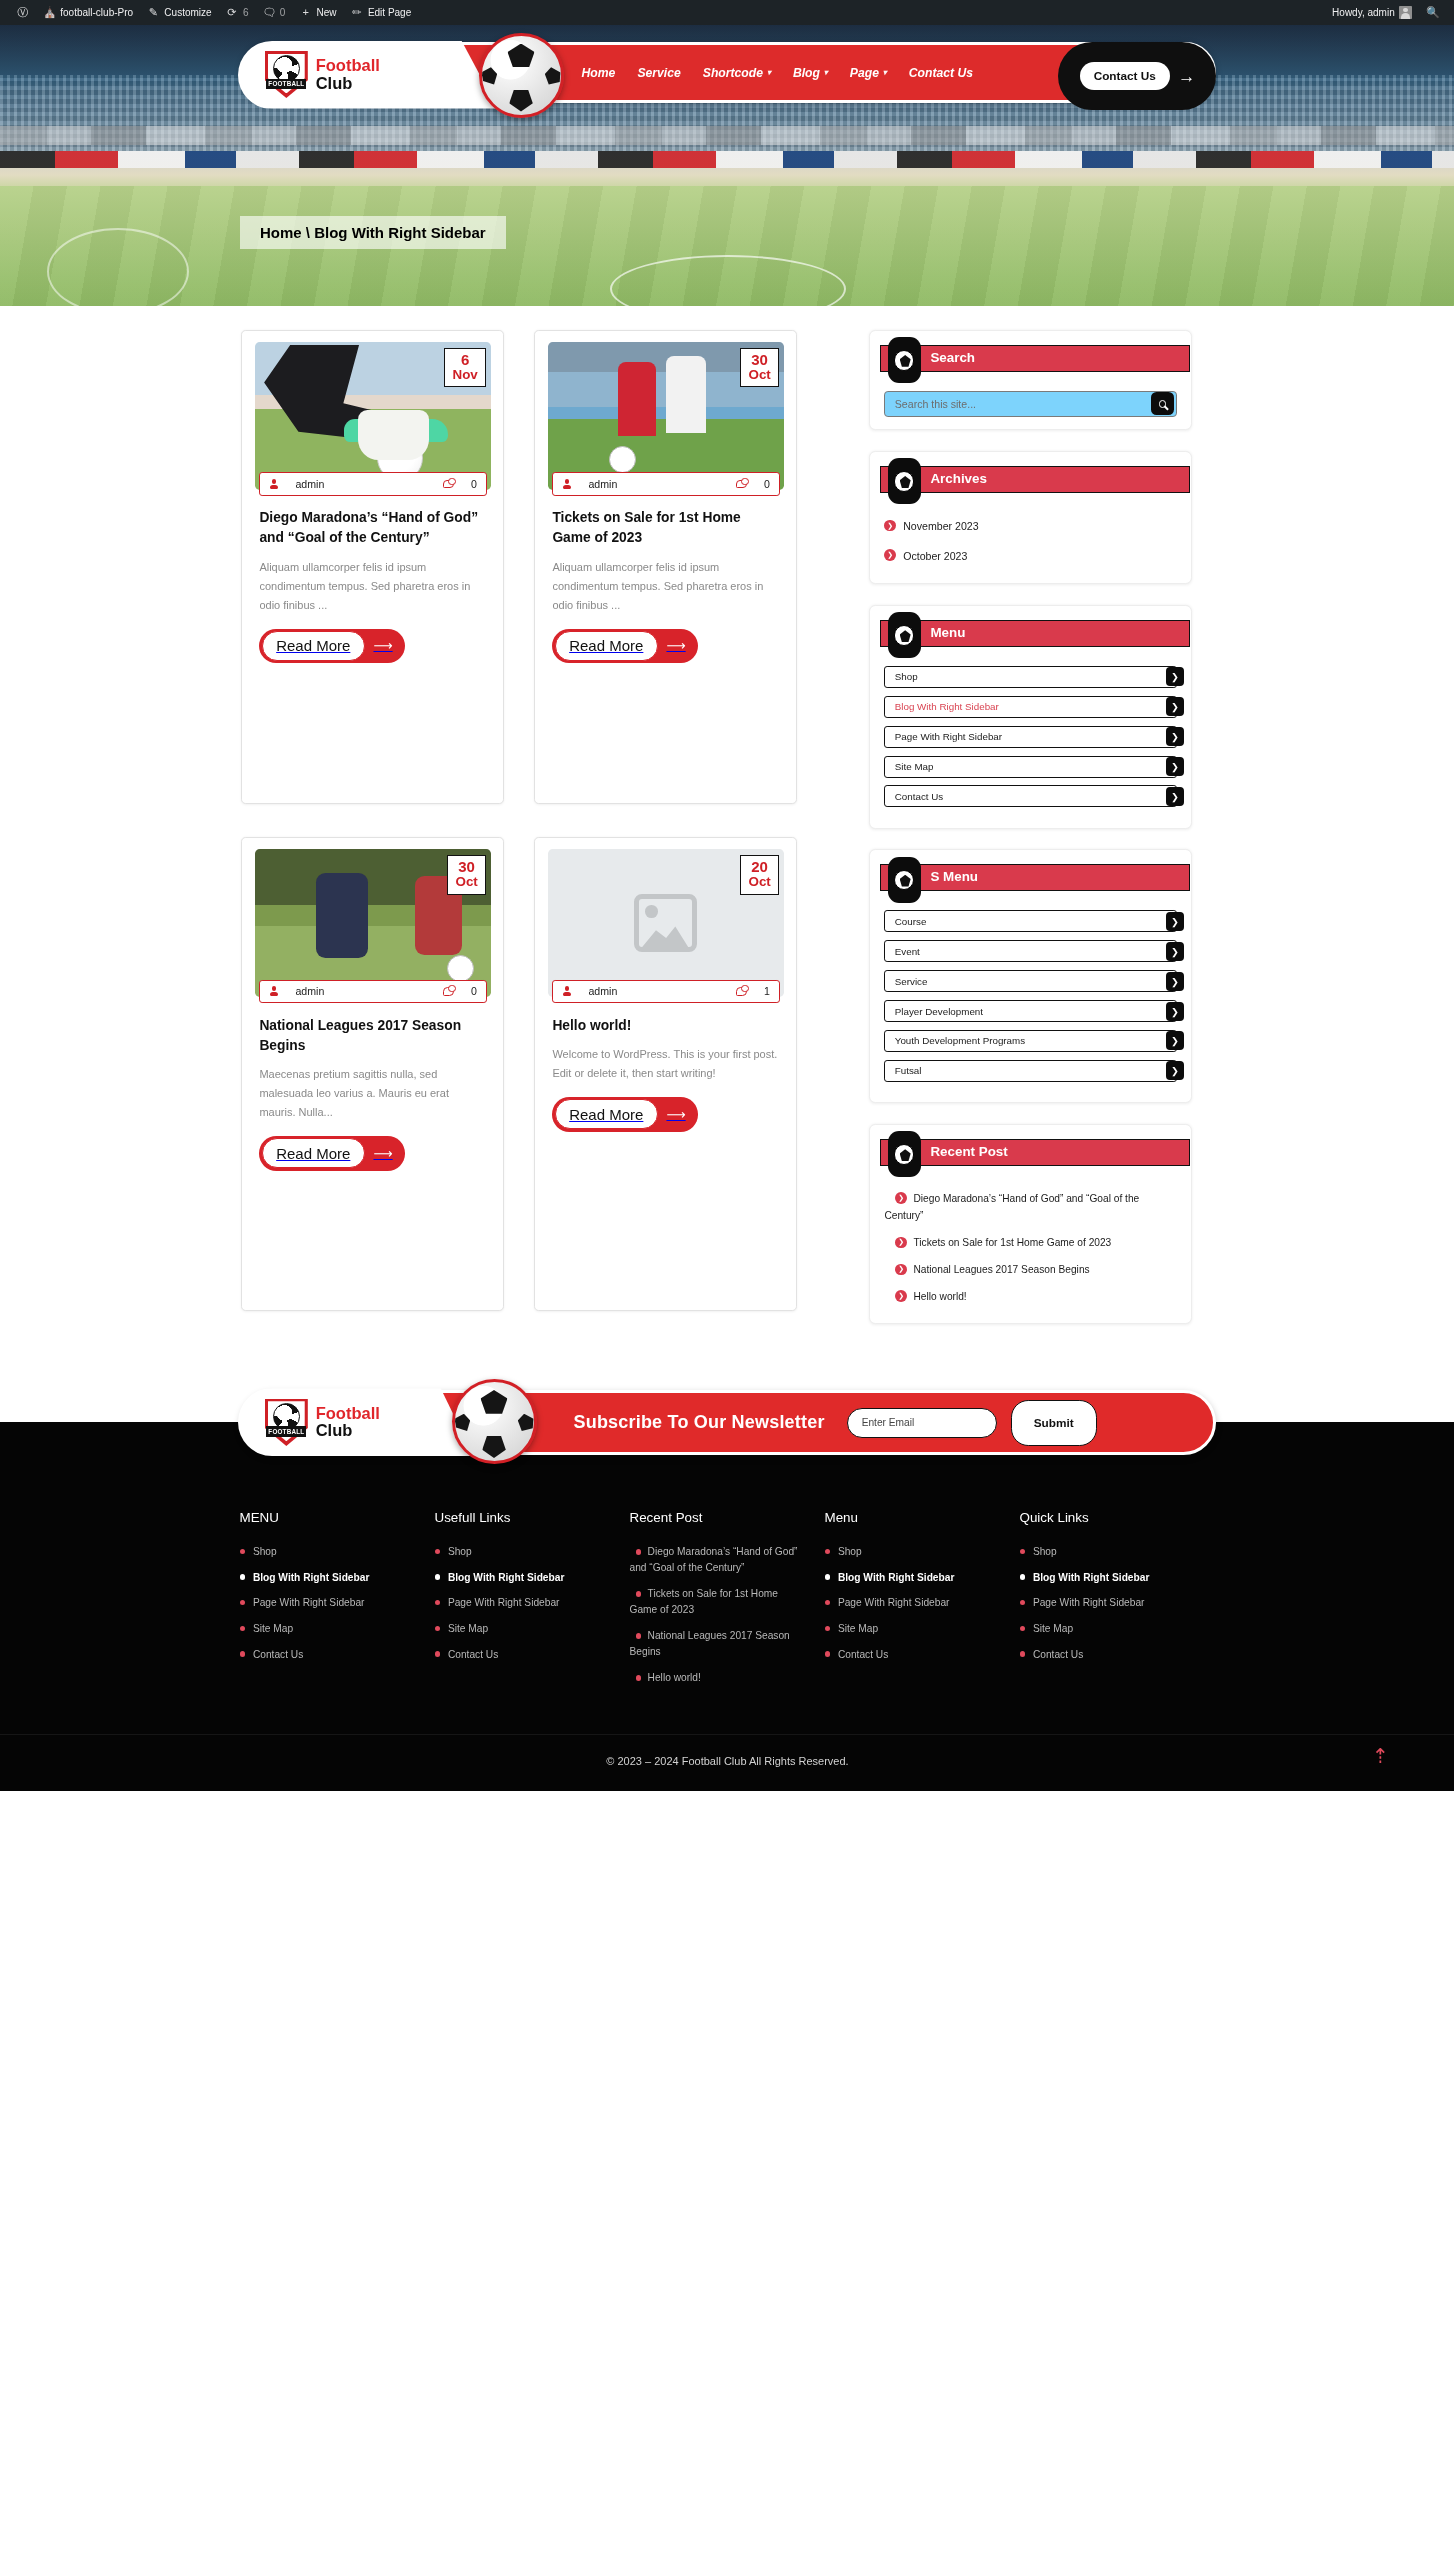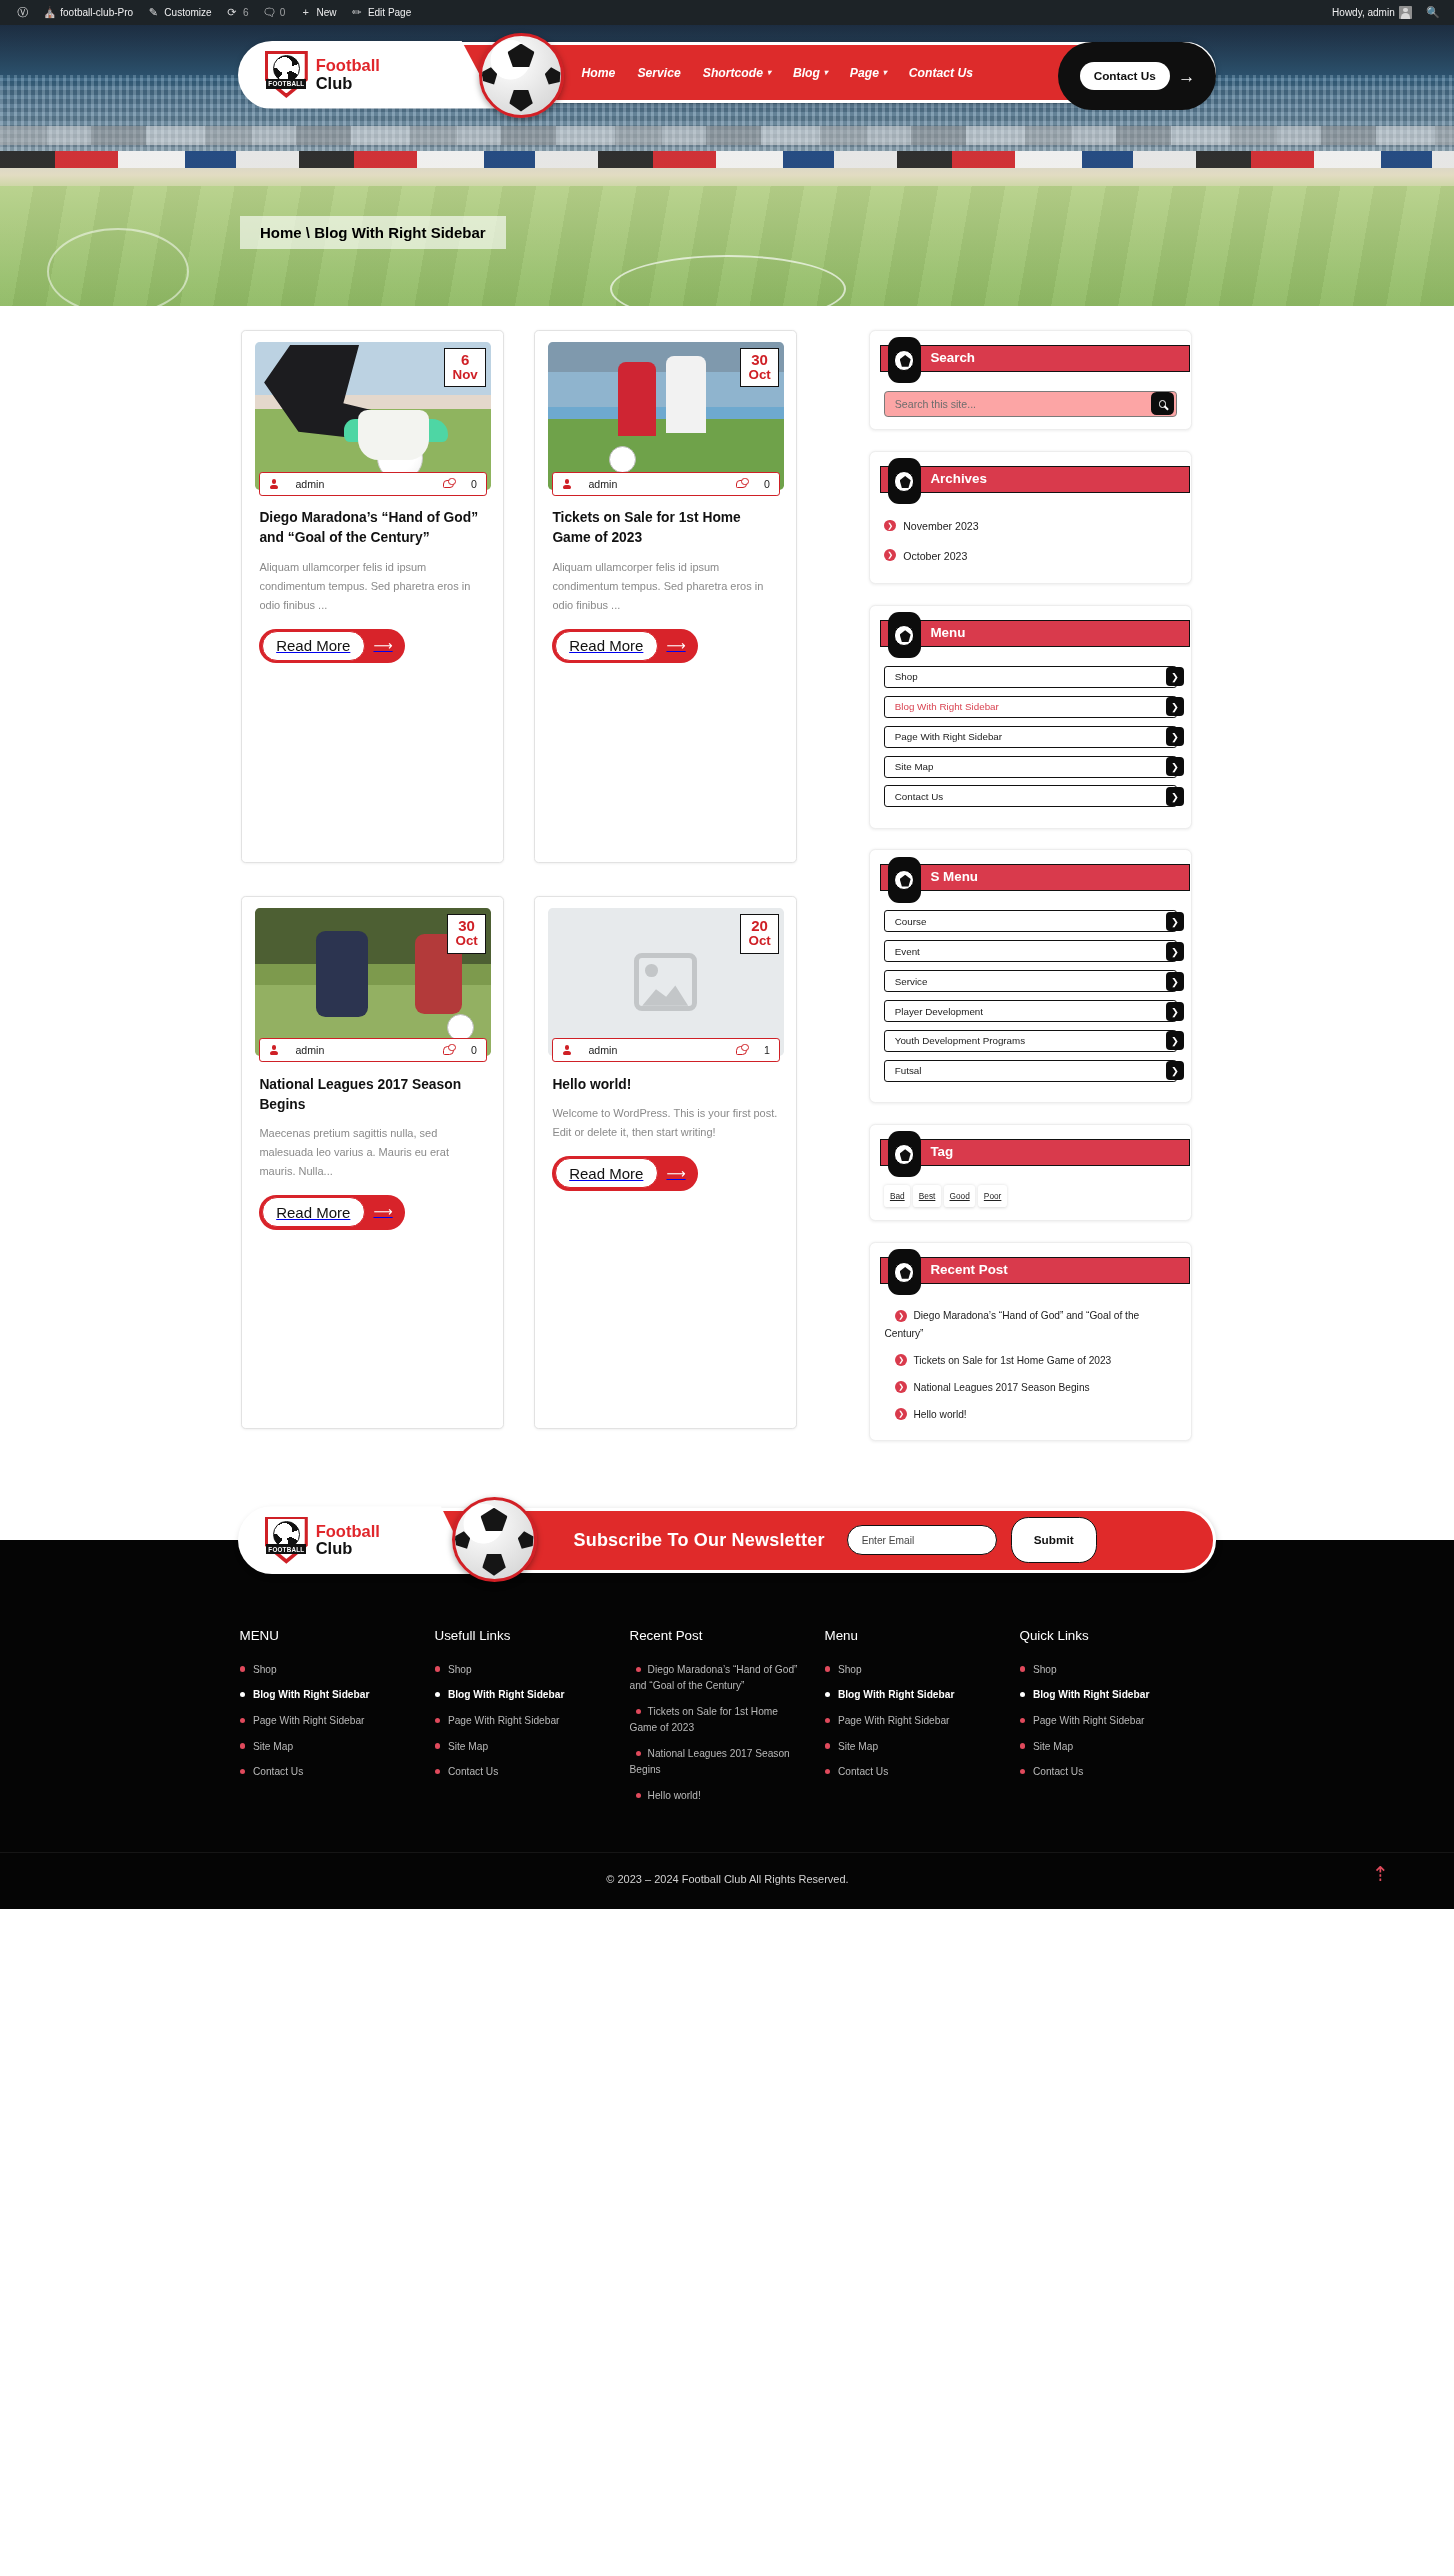--- a/index.html
+++ b/index.html
@@ -248,21 +248,21 @@
   }
   .w-head .title {
     position:absolute; left:60px; top:3.1px; color:#fff; font-size:13.4px; font-weight:700;
     line-height:20.5px;
   }
   .w-body { padding:11px 14px 0; }
 
   .searchrow { display:flex; align-items:center; position:relative; }
   .searchrow input {
     flex:1; height:26px; border:0.8px solid #7a7a7a; border-radius:3.9px; padding:0 33px 0 9.4px;
-    font-size:10.6px; font-family:"Liberation Sans",sans-serif; color:#333; outline:none; background:#fca5a5;
+    font-size:10.6px; font-family:"Liberation Sans",sans-serif; color:#333; outline:none; background:#7dd3fc;
   }
   .searchrow input::placeholder { color:#6d6d6d; }
   .searchbtn {
     position:absolute; right:3.1px; width:23.6px; height:23.6px; background:#0c0c0c; border-radius:5.5px;
     display:flex; align-items:center; justify-content:center; color:#fff; font-size:10.2px; border:none; cursor:pointer;
   }
   .mag { width:7.9px; height:7.9px; border:1.6px solid #fff; border-radius:50%; position:relative; display:inline-block;}
   .mag::after{content:"";position:absolute;right:-3.1px;bottom:-2.4px;width:4.7px;height:1.6px;background:#fff;transform:rotate(45deg);}
 
   .linklist { list-style:none; }
@@ -680,37 +680,20 @@
         </div>
         <div class="mrow">
           <div class="box">
               <span>Futsal</span>
             </div>
           <div class="chev">❯</div>
         </div>
       </div>
     </section>
 
-    <section class="widget">
-      <div class="w-head">
-        <div class="bar"></div>
-        <div class="pill">
-            <div class="ball"></div>
-          </div>
-        <div class="title">Tag</div>
-      </div>
-      <div class="w-body">
-        <div class="tags">
-          <a class="tag" href="#">Bad</a>
-          <a class="tag" href="#">Best</a>
-          <a class="tag" href="#">Good</a>
-          <a class="tag" href="#">Poor</a>
-        </div>
-      </div>
-    </section>
 
     <section class="widget">
       <div class="w-head">
         <div class="bar"></div>
         <div class="pill">
             <div class="ball"></div>
           </div>
         <div class="title">Recent Post</div>
       </div>
       <div class="w-body">

